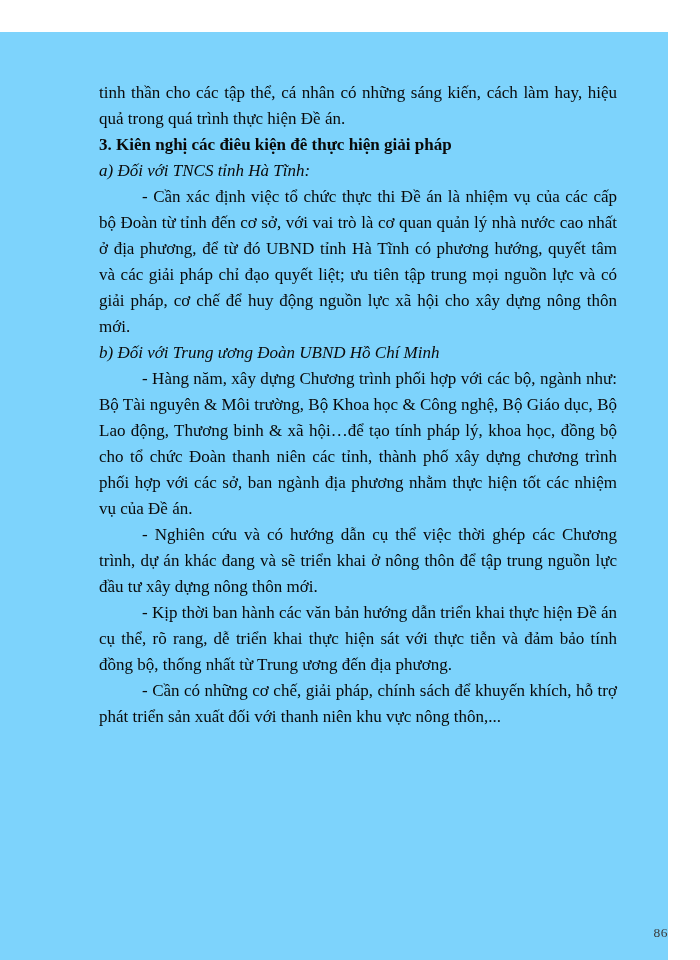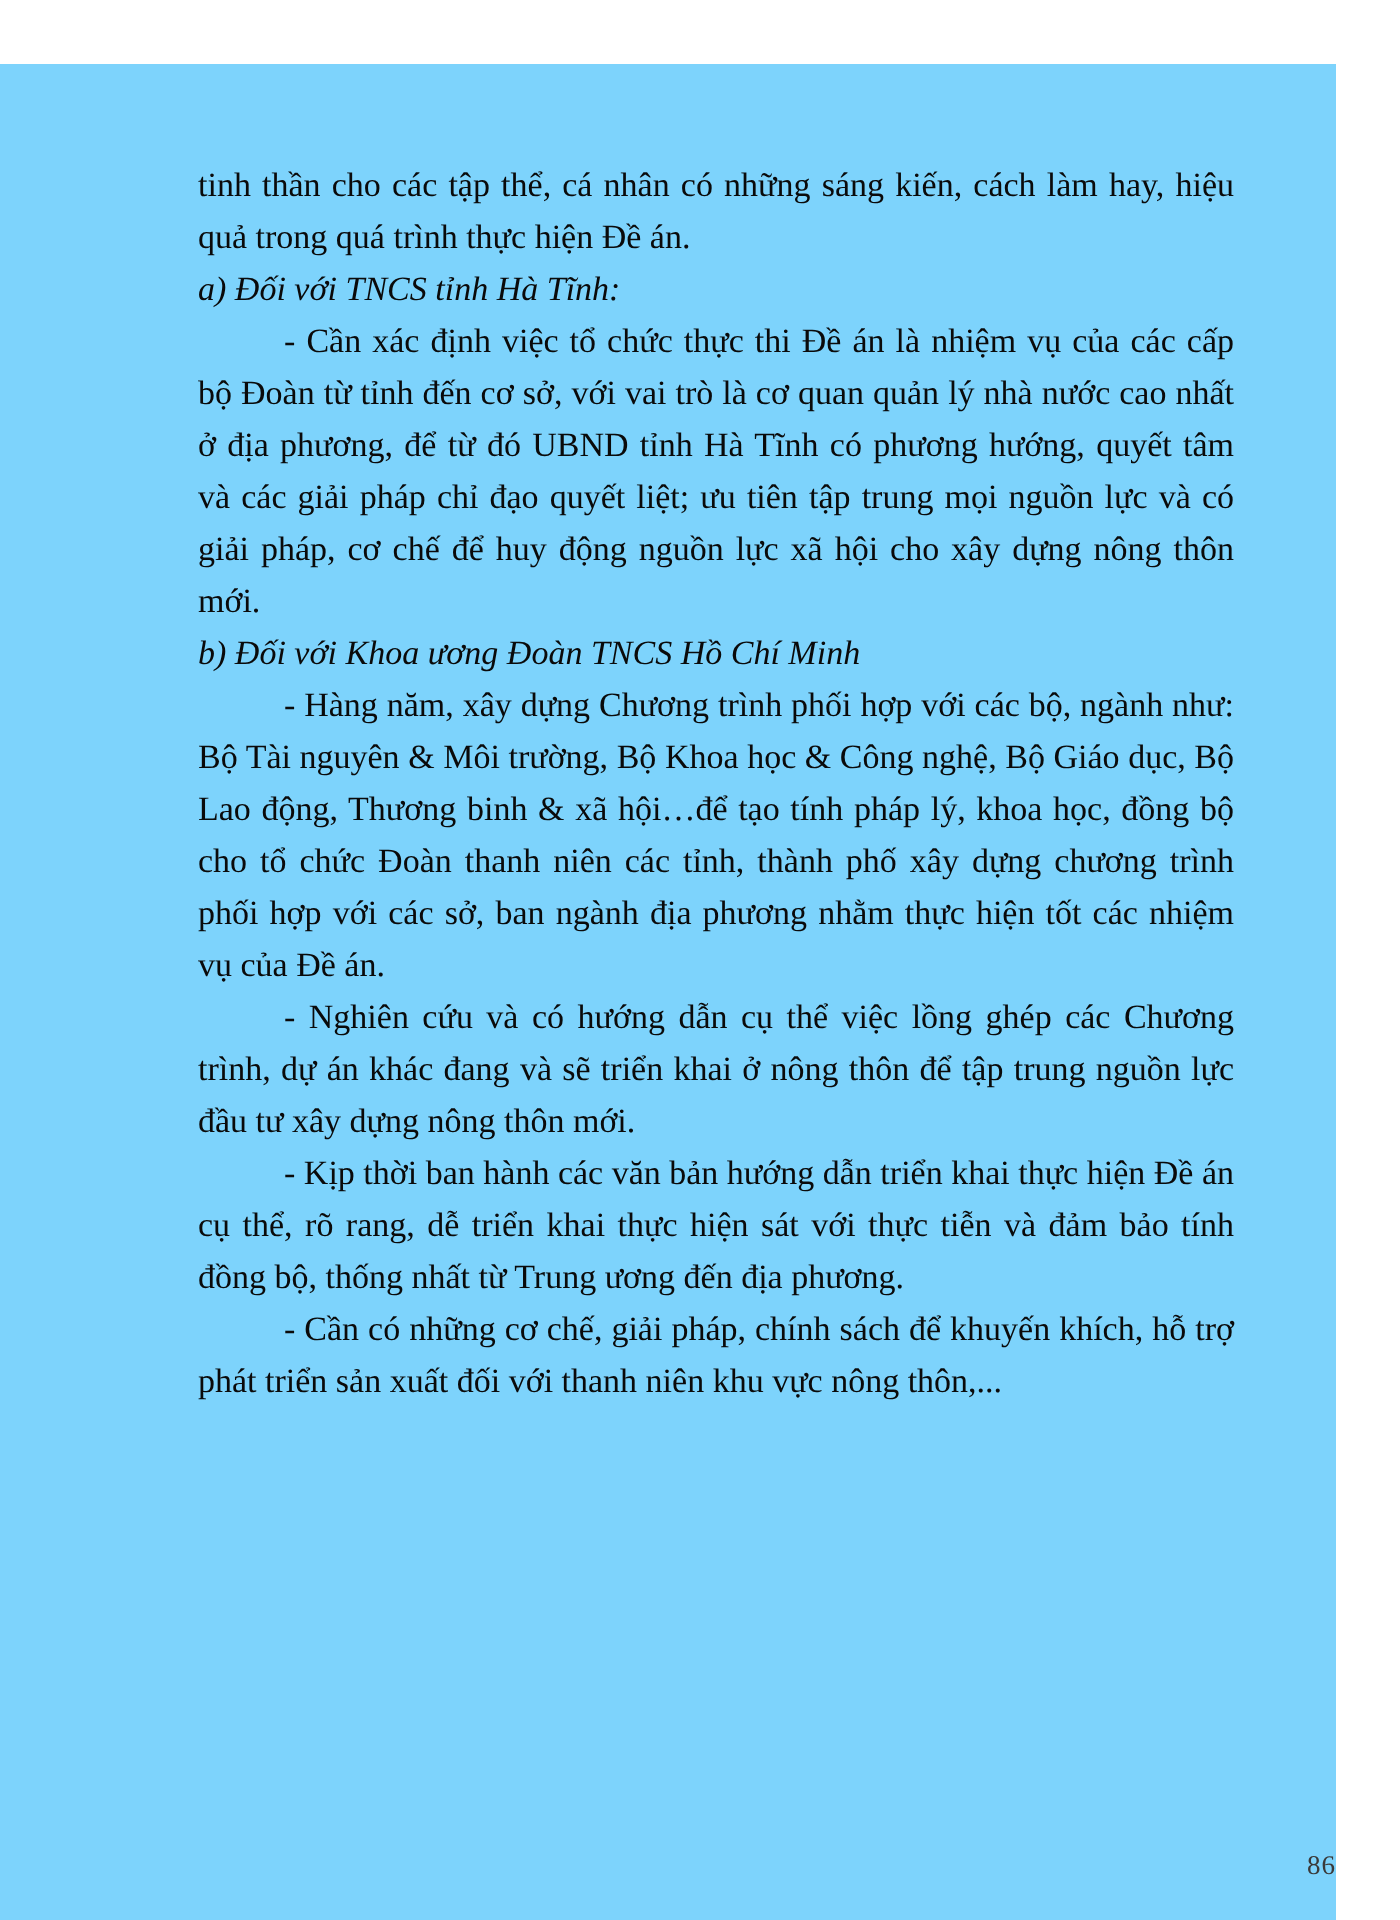--- a/index.html
+++ b/index.html
@@ -49,22 +49,23 @@
     color: #3a3a3a;
     letter-spacing: 0.5px;
   }
 </style>
 </head>
 <body>
 
 <div class="page">
   <div class="content">
     <p>tinh thần cho các tập thể, cá nhân có những sáng kiến, cách làm hay, hiệu quả trong quá trình thực hiện Đề án.</p>
+    <p class="section-heading">3. Kiên nghị các điêu kiện đê thực hiện giải pháp</p>
     <p class="subsection-label">a) Đối với TNCS tỉnh Hà Tĩnh:</p>
     <p class="para-indent">- Cần xác định việc tổ chức thực thi Đề án là nhiệm vụ của các cấp bộ Đoàn từ tỉnh đến cơ sở, với vai trò là cơ quan quản lý nhà nước cao nhất ở địa phương, để từ đó UBND tỉnh Hà Tĩnh có phương hướng, quyết tâm và các giải pháp chỉ đạo quyết liệt; ưu tiên tập trung mọi nguồn lực và có giải pháp, cơ chế để huy động nguồn lực xã hội cho xây dựng nông thôn mới.</p>
-    <p class="subsection-label">b) Đối với Khoa ương Đoàn TNCS Hồ Chí Minh</p>
+    <p class="subsection-label">b) Đối với Trung ương Đoàn UBND Hồ Chí Minh</p>
     <p class="para-indent">- Hàng năm, xây dựng Chương trình phối hợp với các bộ, ngành như: Bộ Tài nguyên &amp; Môi trường, Bộ Khoa học &amp; Công nghệ, Bộ Giáo dục, Bộ Lao động, Thương binh &amp; xã hội…để tạo tính pháp lý, khoa học, đồng bộ cho tổ chức Đoàn thanh niên các tỉnh, thành phố xây dựng chương trình phối hợp với các sở, ban ngành địa phương nhằm thực hiện tốt các nhiệm vụ của Đề án.</p>
-    <p class="para-indent">- Nghiên cứu và có hướng dẫn cụ thể việc lồng ghép các Chương trình, dự án khác đang và sẽ triển khai ở nông thôn để tập trung nguồn lực đầu tư xây dựng nông thôn mới.</p>
+    <p class="para-indent">- Nghiên cứu và có hướng dẫn cụ thể việc thời ghép các Chương trình, dự án khác đang và sẽ triển khai ở nông thôn để tập trung nguồn lực đầu tư xây dựng nông thôn mới.</p>
     <p class="para-indent">- Kịp thời ban hành các văn bản hướng dẫn triển khai thực hiện Đề án cụ thể, rõ rang, dễ triển khai thực hiện sát với thực tiễn và đảm bảo tính đồng bộ, thống nhất từ Trung ương đến địa phương.</p>
     <p class="para-indent">- Cần có những cơ chế, giải pháp, chính sách để khuyến khích, hỗ trợ phát triển sản xuất đối với thanh niên khu vực nông thôn,...</p>
   </div>
   <div class="page-number">86</div>
 </div>
 
 </body></html>

